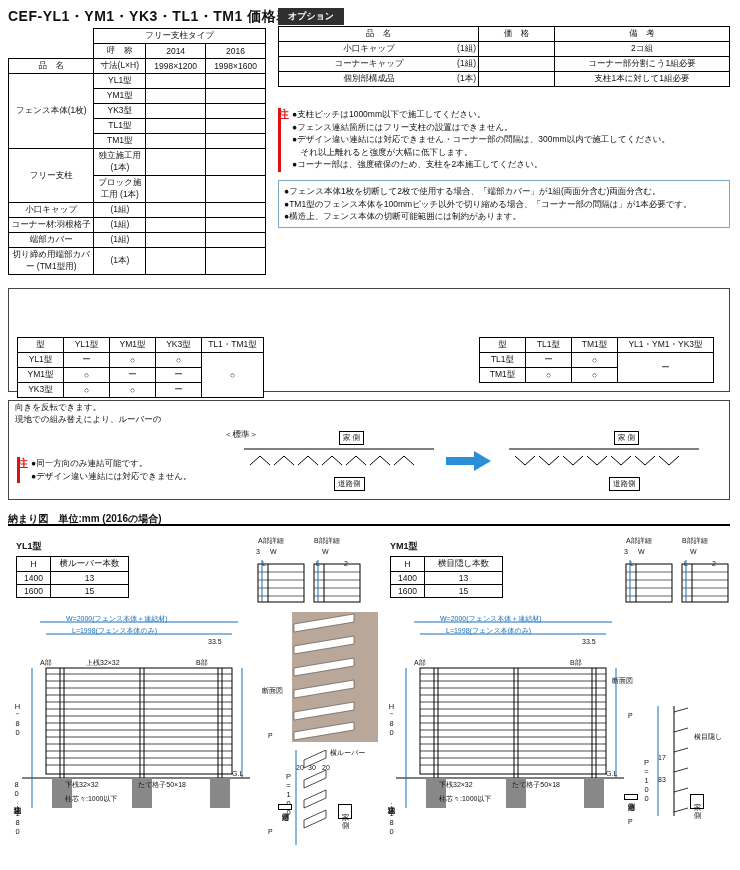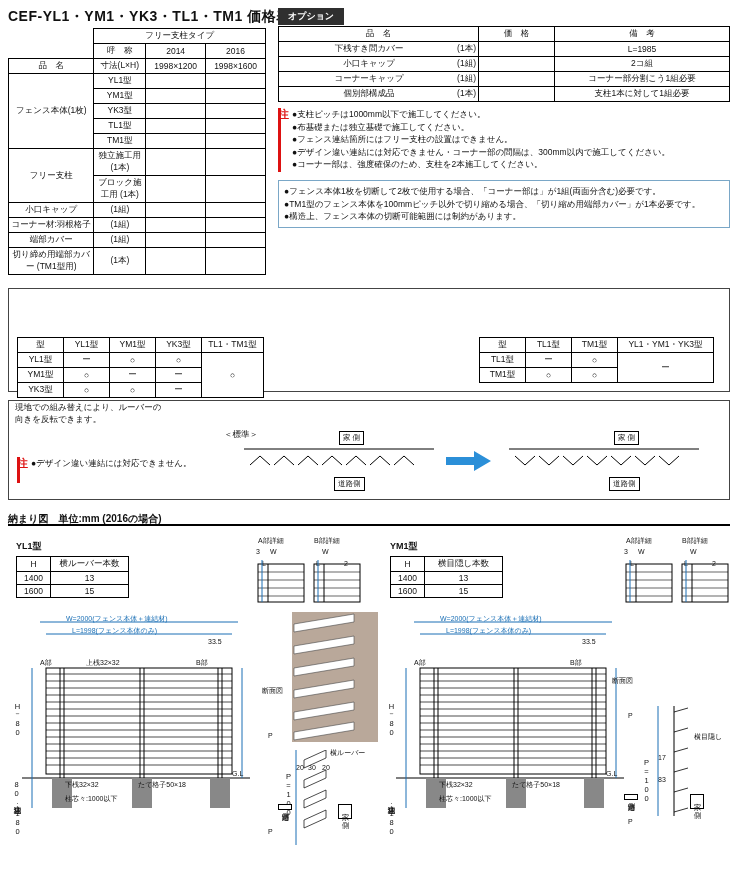--- a/index.html
+++ b/index.html
@@ -172,26 +172,20 @@
 
   <div class="abs" id="option-tag">オプション</div>
   <table class="grid abs" id="option-table">
     <tbody>
         <tr>
       <td class="hdr" style="width:200px;">品　名</td>
       <td class="hdr" style="width:76px;">価　格</td>
       <td class="hdr">備　考</td>
     </tr>
     <tr>
-          <td class="lft"><span>下桟すき間カバー</span>
-          <span style="float:right">(1本)</span></td>
-        <td></td>
-        <td>L=1985</td>
-        </tr>
-    <tr>
           <td class="lft"><span>小口キャップ</span>
           <span style="float:right">(1組)</span></td>
         <td></td>
         <td>2コ組</td>
         </tr>
     <tr>
           <td class="lft"><span>コーナーキャップ</span>
           <span style="float:right">(1組)</span></td>
         <td></td>
         <td class="small">コーナー部分割こう1組必要</td>
@@ -203,30 +197,30 @@
         <td class="small">支柱1本に対して1組必要</td>
         </tr>
   </tbody>
     </table>
 
   <div class="abs" id="notes-block">
     <div class="bar"></div>
     <div class="note-mark">注</div>
     <div class="note-lines">
       <div>●支柱ピッチは1000mm以下で施工してください。</div>
-      <div>●布基礎または独立基礎で施工してください。</div>
       <div>●フェンス連結箇所にはフリー支柱の設置はできません。</div>
       <div>●デザイン違い連結には対応できません・コーナー部の間隔は、300mm以内で施工してください。</div>
+      <div>　それ以上離れると強度が大幅に低下します。</div>
       <div>●コーナー部は、強度確保のため、支柱を2本施工してください。</div>
     </div>
   </div>
 
   <div class="abs" id="notes2">
-    <div>●フェンス本体1枚を切断して2枚で使用する場合、「コーナー部は」が1組(両面分含む)必要です。</div>
-    <div>●TM1型のフェンス本体を100mmピッチ以外で切り縮める場合、「切り縮め用端部カバー」が1本必要です。</div>
+    <div>●フェンス本体1枚を切断して2枚で使用する場合、「端部カバー」が1組(両面分含む)両面分含む。</div>
+    <div>●TM1型のフェンス本体を100mmピッチ以外で切り縮める場合、「コーナー部の間隔は」が1本必要です。</div>
     <div>●構造上、フェンス本体の切断可能範囲には制約があります。</div>
   </div>
 
   <div class="abs" id="design-box">
 
     <table class="grid" id="design-left">
       <tbody>
           <tr>
         <td class="hdr">型</td>
         <td class="hdr">YL1型</td>
@@ -273,27 +267,28 @@
       <tr>
         <td class="hdr">TM1型</td>
         <td>○</td>
         <td>○</td>
       </tr>
     </tbody>
       </table>
   </div>
 
   <div class="abs" id="louver-box">
+    <div class="txt">向きを反転できます。</div>
     <div class="txt">現地での組み替えにより、ルーバーの</div>
-    <div class="txt">向きを反転できます。</div>
 
     <div id="louver-note">
       <div class="bar"></div>
       <div class="note-mark">注</div>
       <div class="note-lines">
+        <div>●同一方向のみ連結可能です。</div>
         <div>●デザイン違い連結には対応できません。</div>
       </div>
     </div>
 
     <div id="louver-fig">
       <div class="abs" style="left:0; top:0; font-size:8.5px;">＜標準＞</div>
 
       <div class="abs tagbox" style="left:115px; top:2px;">家 側</div>
       <svg class="abs" style="left:20px; top:16px;" width="190" height="28">
         <line x1="0" y1="4" x2="190" y2="4" stroke="#000" stroke-width="1"></line>

